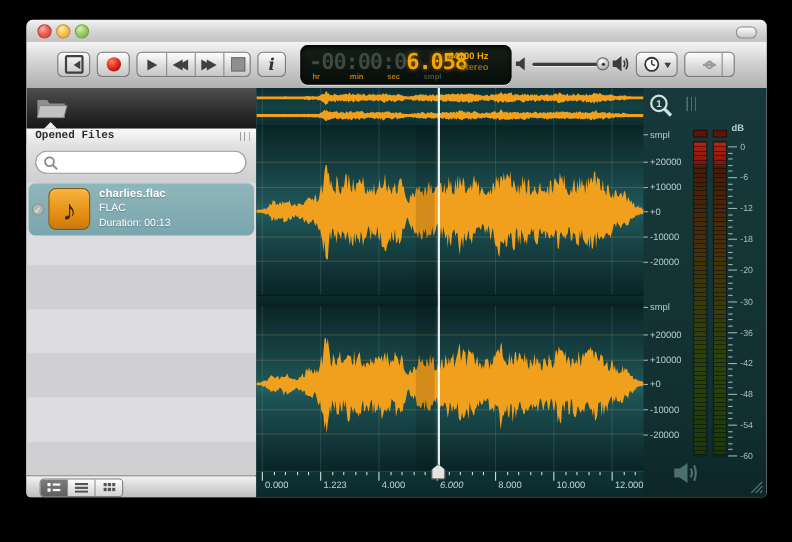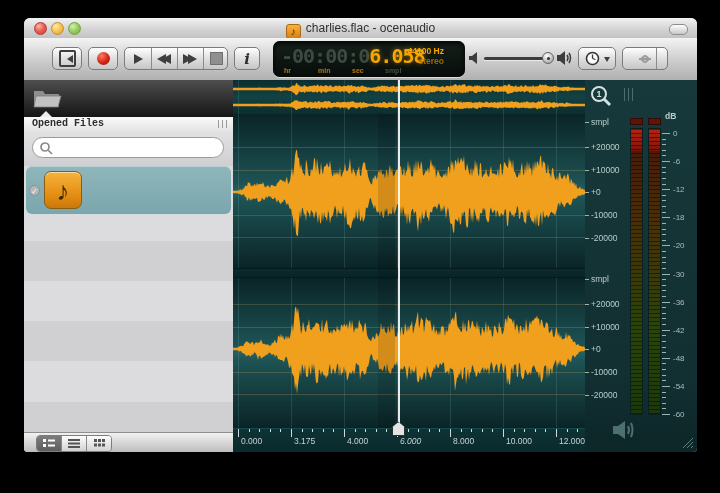--- a/index.html
+++ b/index.html
@@ -129,23 +129,20 @@
 </head>
 <body>
 
 <div class="screen">
 <div class="window">
 
   <div class="titlebar">
     <div class="tl red"></div>
     <div class="tl yellow"></div>
     <div class="tl green"></div>
-    <div class="title-wrap">
-      <span class="title-icon">♪</span><span>charlies.flac - ocenaudio</span>
-    </div>
     <div class="tb-toggle"></div>
   </div>
 
   <div class="toolbar">
     <div class="tbtn" style="left:28px;width:30px;">
       <span class="icon-sq"></span>
     </div>
     <div class="tbtn" style="left:64px;width:30px;">
       <span class="rec-dot"></span>
     </div>
@@ -236,20 +233,25 @@
       </div>
     </div>
     <div class="list" id="file-list">
 
     <div class="row alt" style="top: 75px; height: 40px;"></div>
           <div class="row alt" style="top: 155px; height: 40px;"></div>
           <div class="row alt" style="top: 236px; height: 30px;"></div>
           <div class="file-item">
         <span class="check-badge">✓</span>
         <span class="note-icon">♪</span>
+        <div class="fi-text">
+          <div class="fi-name">charlies.flac</div>
+          <div class="fi-sub">FLAC</div>
+          <div class="fi-sub">Duration: 00:13</div>
+        </div>
       </div>
         </div>
     <div class="view-bar">
       <div class="vb-group">
         <div class="vb-btn sel">
           <svg width="12" height="9">
             <rect x="0" y="0" width="3" height="3" fill="#fff"></rect>
                 <rect x="5" y="0.5" width="7" height="2" fill="#fff"></rect>
             <rect x="0" y="5" width="3" height="3" fill="#fff"></rect>
                 <rect x="5" y="5.5" width="7" height="2" fill="#fff"></rect>
@@ -353,21 +355,21 @@
           <div class="tick" style="left: 259.4px; top: 0px; height: 3px;"></div>
           <div class="tick" style="left: 270px; top: 0px; height: 8px;"></div>
           <div class="tick" style="left: 280.6px; top: 0px; height: 3px;"></div>
           <div class="tick" style="left: 291.2px; top: 0px; height: 3px;"></div>
           <div class="tick" style="left: 301.8px; top: 0px; height: 3px;"></div>
           <div class="tick" style="left: 312.4px; top: 0px; height: 3px;"></div>
           <div class="tick" style="left: 323px; top: 0px; height: 8px;"></div>
           <div class="tick" style="left: 333.6px; top: 0px; height: 3px;"></div>
           <div class="tick" style="left: 344.2px; top: 0px; height: 3px;"></div>
           <div class="t-label" style="left: 8px;">0.000</div>
-          <div class="t-label" style="left: 61px;">3.175</div>
+          <div class="t-label" style="left: 61px;">1.223</div>
           <div class="t-label" style="left: 114px;">4.000</div>
           <div class="t-label" style="left: 167px; font-style: italic;">6.000</div>
           <div class="t-label" style="left: 220px;">8.000</div>
           <div class="t-label" style="left: 273px;">10.000</div>
           <div class="t-label" style="left: 326px;">12.000</div>
         </div>
     <div class="shade-band"></div>
     <div class="playhead"></div>
     <div class="ph-handle"></div>
 

